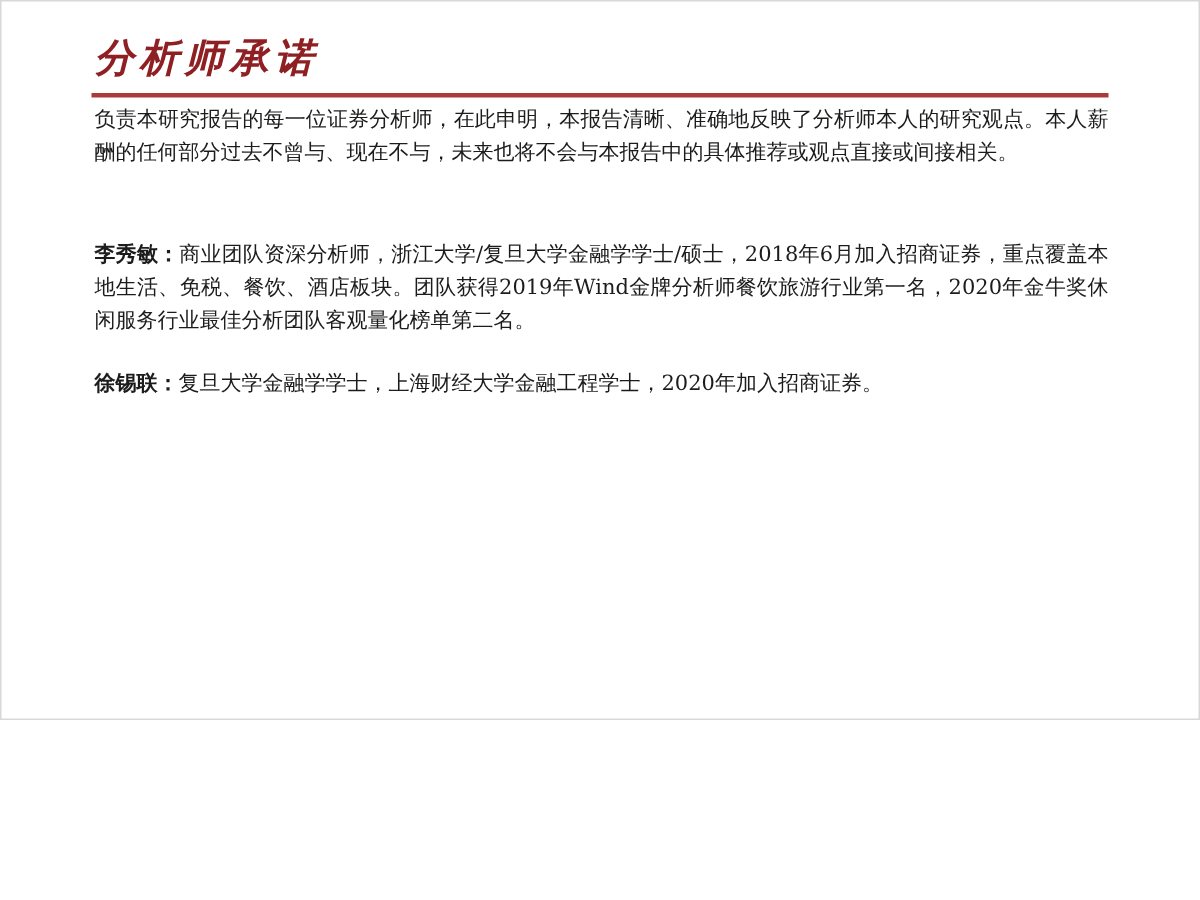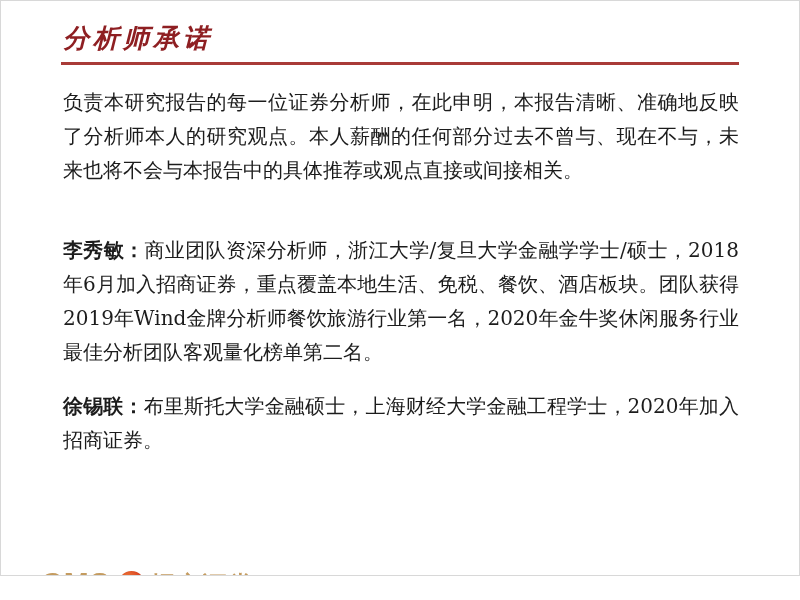--- a/index.html
+++ b/index.html
@@ -3,21 +3,21 @@
 <meta charset="utf-8">
 <style>
   html, body {
     margin: 0;
     padding: 0;
     background: #ffffff;
   }
   .page {
     position: relative;
     width: 800px;
-    height: 576px;
+    height: 480px;
     box-sizing: border-box;
     background: #ffffff;
     border: 1px solid #d8d8d8;
     overflow: hidden;
     font-family: "DejaVu Serif", "Liberation Serif", serif;
   }
   
   .title {
     position: absolute;
     left: 62px;
@@ -34,24 +34,24 @@
     left: 60px;
     top: 61px;
     width: 678px;
     height: 3px;
     background: var(--rule-red, #a93b38);
   }
   
   .body-text {
     position: absolute;
     left: 62px;
-    top: 84px;
+    top: 68px;
     width: 676px;
-    font-size: 20px;
-    line-height: 34px;
+    font-size: 14px;
+    line-height: 22px;
     color: #1c1c1c;
     text-align: justify;
   }
   .body-text p {
     margin: 0;
   }
   p.declaration {
     margin-bottom: 46px;
   }
   p.bio {
@@ -123,21 +123,21 @@
 
   <div class="body-text">
     <p class="declaration">负责本研究报告的每一位证券分析师，在此申明，本报告清晰、准确地反映了分析师本人的研究观点。本人薪酬的任何部分过去不曾与、现在不与，未来也将不会与本报告中的具体推荐或观点直接或间接相关。</p>
 
 
     <p class="bio">
       <b>李秀敏：</b><span>商业团队资深分析师，浙江大学/复旦大学金融学学士/硕士，2018年6月加入招商证券，重点覆盖本地生活、免税、餐饮、酒店板块。团队获得2019年Wind金牌分析师餐饮旅游行业第一名，2020年金牛奖休闲服务行业最佳分析团队客观量化榜单第二名。</span>
     </p>
 
     <p class="bio">
-      <b>徐锡联：</b><span>布里斯托大学金融硕士，上海财经大学金融工程学士，2020年加入招商证券。</span>
+      <b>徐锡联：</b><span>复旦大学金融学学士，上海财经大学金融工程学士，2020年加入招商证券。</span>
     </p>
   </div>
 
   <div class="footer-logo">
     <span class="logo-cms">CMS</span>
     <span class="logo-circle">
       <span class="logo-m">m</span>
     </span>
     <span class="logo-cn">招商证券</span>
   </div>

